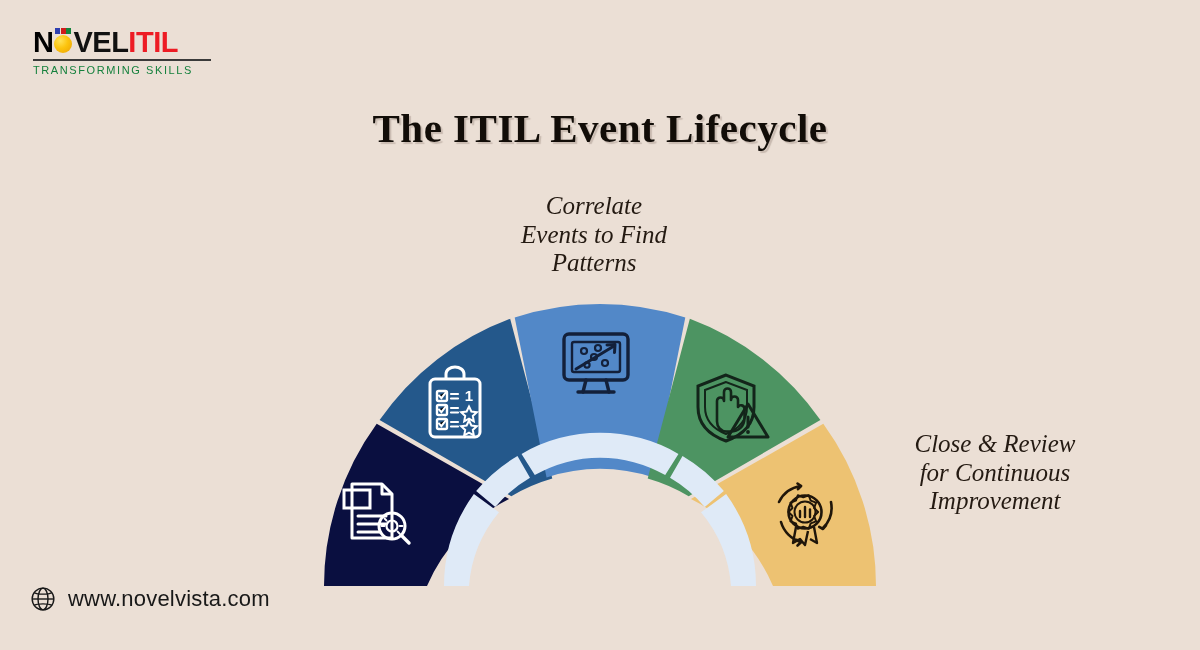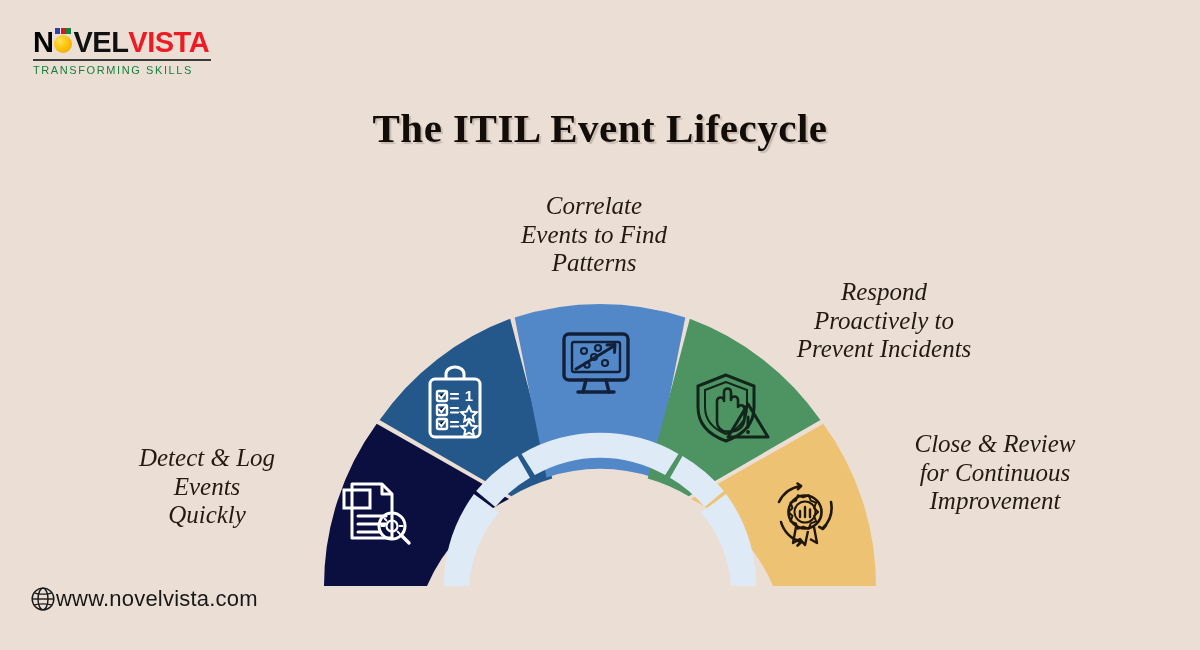--- a/index.html
+++ b/index.html
@@ -75,21 +75,21 @@
   }
   .label-detect      { left: 78px;  top: 444px; width: 258px; }
   .label-impact      { left: 210px; top: 262px; width: 236px; }
   .label-correlate   { left: 470px; top: 192px; width: 248px; }
   .label-respond     { left: 760px; top: 278px; width: 248px; }
   .label-close       { left: 870px; top: 430px; width: 250px; text-align: center; }
 
   
   .footer {
     position: absolute; left: 30px; bottom: 38px;
-    display: flex; align-items: center; 
+    display: flex; align-items: center; gap: 12px;
   }
   .footer-url {
     font-family: "Liberation Sans", sans-serif;
     font-size: 22px;
     color: #181818;
     letter-spacing: 0.2px;
   }
 </style>
 </head>
 <body>
@@ -101,21 +101,21 @@
       <span>N</span>
       <span class="logo-bulb">
         <span class="logo-bulb-squares">
           <span class="logo-bulb-sq sq1 bulb-sq"></span>
           <span class="logo-bulb-sq sq2 bulb-sq"></span>
           <span class="logo-bulb-sq sq3 bulb-sq"></span>
         </span>
         <span class="bulb-ball"></span>
       </span>
       <span class="logo-novel-rest">VEL</span>
-      <span class="logo-vista">VISTA</span>
+      <span class="logo-vista">ITIL</span>
     </div>
     <div class="logo-rule"></div>
     <div class="logo-tagline">TRANSFORMING SKILLS</div>
   </div>
 
   <div class="title">The ITIL Event Lifecycle</div>
 
   <svg class="diagram" viewBox="0 0 1200 650">
     <defs>
 
@@ -245,29 +245,23 @@
       <use href="#ico-monitor"></use>
     </g>
     <g color="#13251a" transform="translate(732,407)">
       <use href="#ico-shield"></use>
     </g>
     <g color="#20160a" transform="translate(805,516)">
       <use href="#ico-award"></use>
     </g>
   </svg>
 
-  <div class="seg-label label-detect">Detect &amp; Log
-Events
-Quickly</div>
   <div class="seg-label label-correlate">Correlate
 Events to Find
 Patterns</div>
-  <div class="seg-label label-respond">Respond
-Proactively to
-Prevent Incidents</div>
   <div class="seg-label label-close">Close &amp; Review
 for Continuous
 Improvement</div>
 
   <div class="footer">
     <svg width="26" height="26" viewBox="0 0 24 24">
       <circle cx="12" cy="12" r="10" fill="none" stroke="#181818" stroke-width="1.3"></circle>
       <ellipse cx="12" cy="12" rx="4.6" ry="10" fill="none" stroke="#181818" stroke-width="1.3"></ellipse>
       <line x1="2" y1="12" x2="22" y2="12" stroke="#181818" stroke-width="1.3"></line>
       <path d="M4.1 6.2 C7 8 17 8 19.9 6.2" fill="none" stroke="#181818" stroke-width="1.1"></path>

